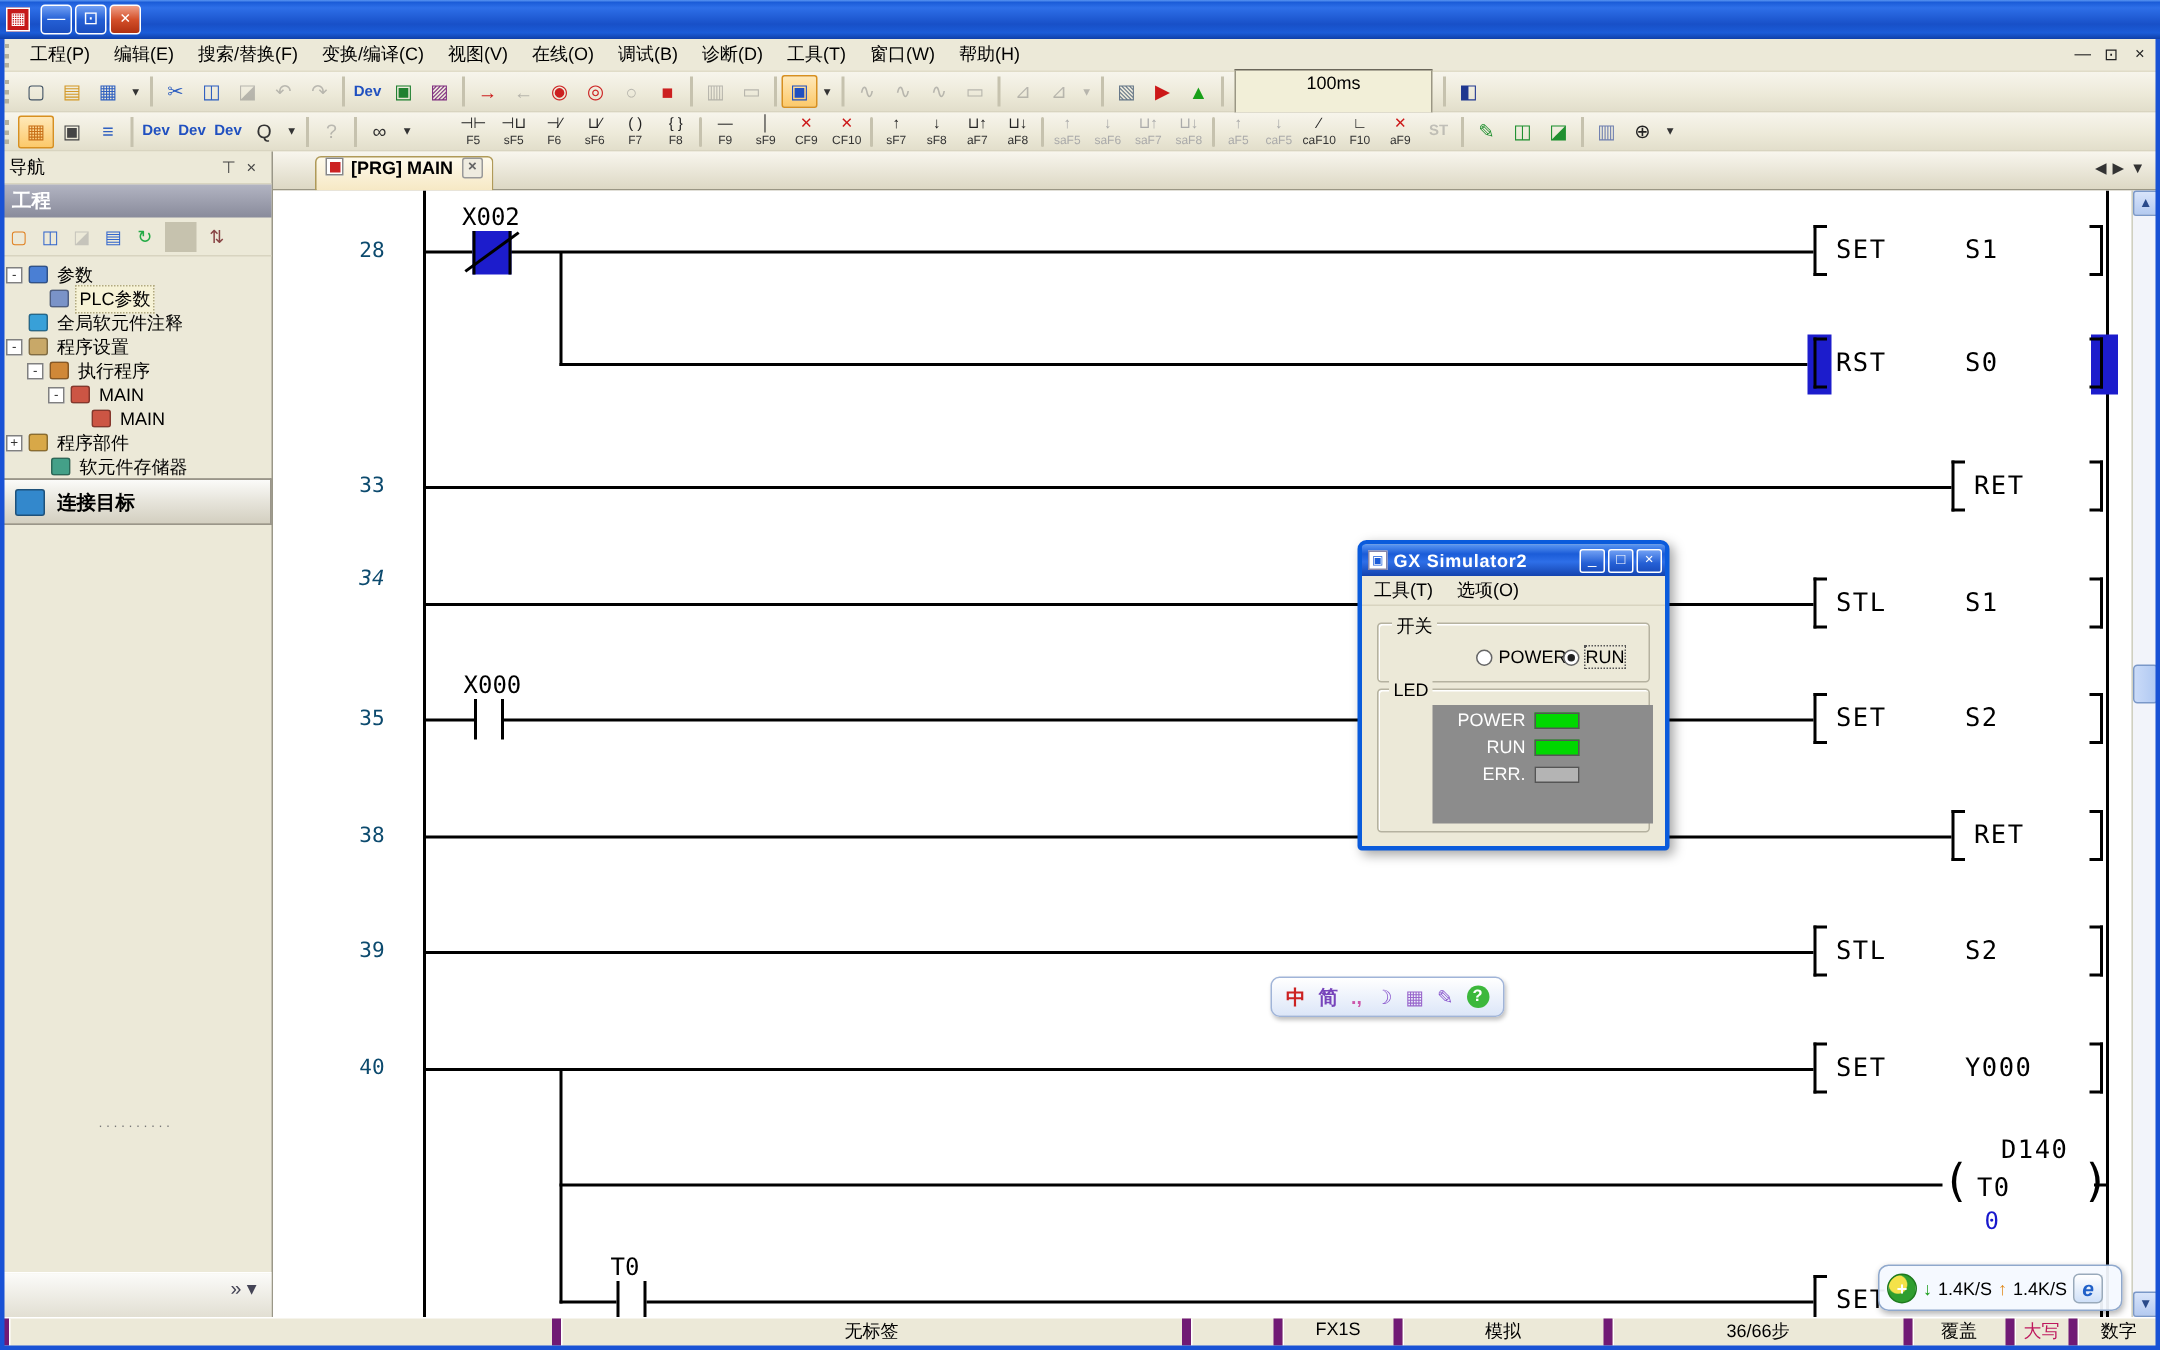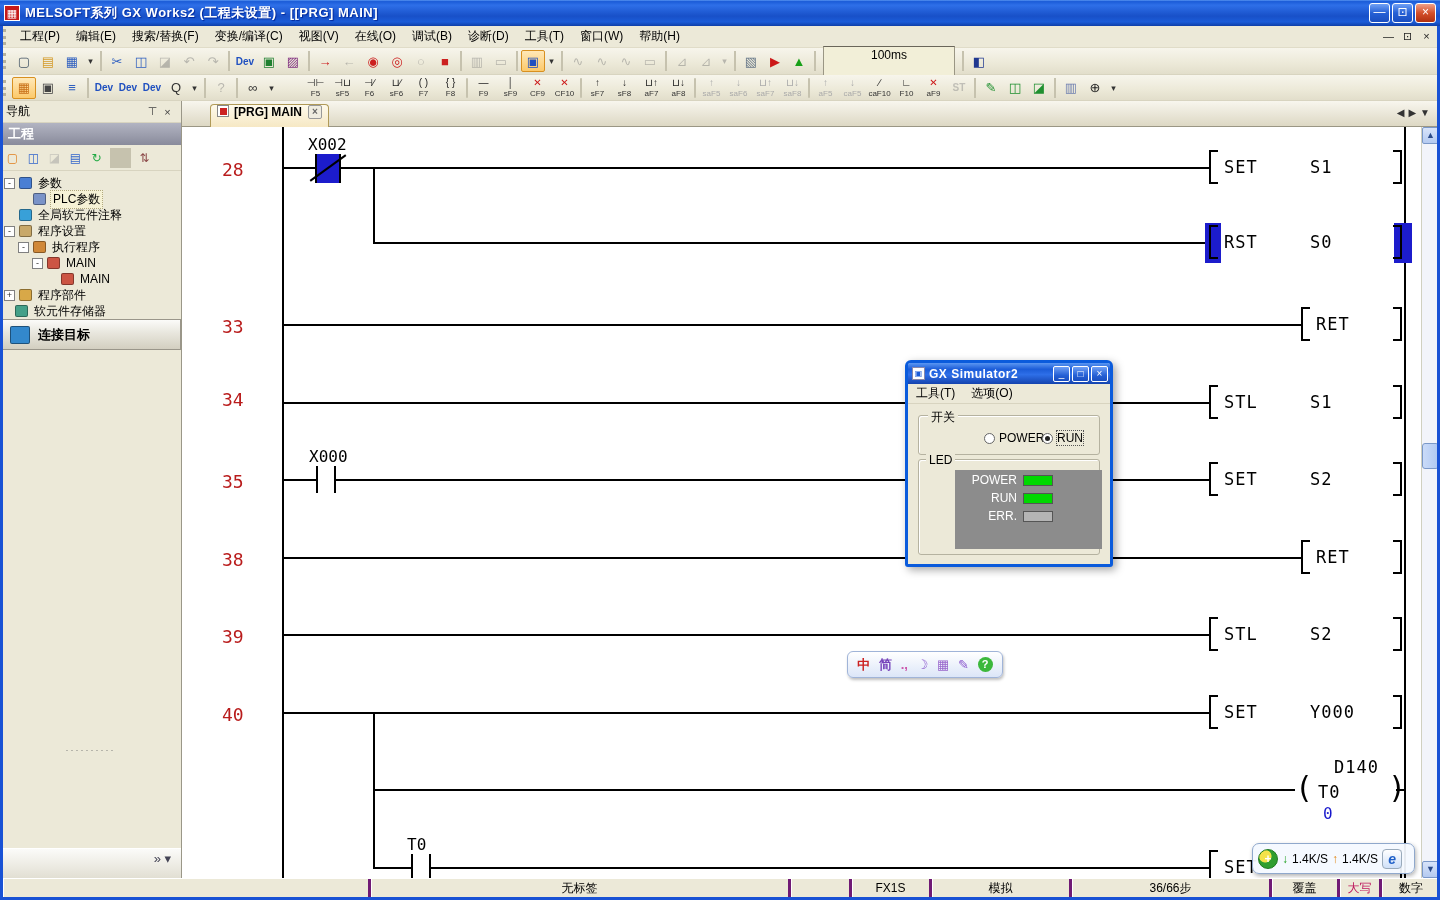--- a/index.html
+++ b/index.html
@@ -81,21 +81,21 @@
   #tab-main .ticon { width:12px; height:12px; background:#fff; border:1px solid #888; margin-right:5px; position:relative; }
   #tab-main .ticon::after { content:""; position:absolute; left:2px; top:2px; width:7px; height:7px; background:#cc2222; }
   #tab-close { width:14px; height:14px; border:1px solid #999; background:#efece0; color:#666; font-size:10px;
     line-height:12px; text-align:center; margin-left:6px; border-radius:2px; }
   #tab-arrows { position:absolute; right:6px; top:6px; font-size:10px; color:#333; letter-spacing:4px; }
 
   #ladder { position:absolute; left:182px; top:127px; width:1239px; height:751px; background:#fff; overflow:hidden;
     font-family:"DejaVu Sans Mono","Liberation Mono",monospace; }
   .hline { position:absolute; height:2px; background:#000; }
   .vline { position:absolute; width:2px; background:#000; }
-  .rownum { position:absolute; left:40px; width:52px; text-align:left; font-size:18px; color:#b91c1c; }
+  .rownum { position:absolute; left:40px; width:52px; text-align:center; font-size:14px; color:#0c4a6e; }
   .clabel { position:absolute; font-size:16px; color:#000; }
   .cbar { position:absolute; width:2px; height:27px; background:#000; }
   .lop { position:absolute; font-size:17px; color:#000; letter-spacing:1px; }
   .lbr { position:absolute; width:9px; height:34px; border:2px solid #000; border-right:none; }
   .rbr { position:absolute; width:9px; height:34px; border:2px solid #000; border-left:none; }
   .bluefill { position:absolute; background:#1c1ccc; }
   .paren { position:absolute; font-size:30px; font-weight:normal; color:#000; line-height:34px; }
   .blueval { color:#1818cc; }
 
   
@@ -145,36 +145,35 @@
   #net-ball { width:20px; height:20px; border-radius:50%; background:radial-gradient(circle at 35% 35%,#f4e24a 0 35%,#2f9e2f 40%);
     border:1px solid #1d7a1d; color:#fff; font-weight:bold; font-size:12px; text-align:center; line-height:18px; }
   .net-down { color:#1d9e1d; font-weight:bold; }
   .net-up { color:#e08818; font-weight:bold; }
   #net-e { width:20px; height:20px; border-radius:4px; background:linear-gradient(180deg,#fff,#cfe0f8); border:1px solid #9ab;
     color:#2060c8; font-style:italic; font-weight:bold; font-size:14px; text-align:center; line-height:18px; }
 
   
   #statusbar { position:absolute; left:0; top:878px; width:1440px; height:19px; background:#ECE9D8;
     display:flex; font-size:12px; border-top:1px solid #fff; }
-  .sb-panel { border-left:3px solid #701a75; box-shadow:1px 0 0 #fff inset; display:flex; align-items:center;
+  .sb-panel { border-left:6px solid #701a75; box-shadow:1px 0 0 #fff inset; display:flex; 
     justify-content:center; white-space:nowrap; overflow:hidden; }
   .sb-panel.grow { flex:1; }
   .sb-panel.dim { color:#be185d; }
 
   
   #frame-left { position:absolute; left:0; top:26px; width:3px; height:874px; background:#1952D5; }
   #frame-right { position:absolute; right:0; top:26px; width:3px; height:874px; background:#1952D5; }
   #frame-bottom { position:absolute; left:0; top:897px; width:1440px; height:3px; background:#1952D5; }
 </style>
 </head>
 <body>
 
 <div id="titlebar">
   <div id="app-icon">▦</div>
-  <div id="title-text">MELSOFT系列 GX Works2 (工程未设置) - [[PRG] MAIN]</div>
   <div class="tbtn">—</div>
   <div class="tbtn">⊡</div>
   <div class="tbtn close">×</div>
 </div>
 
 <div id="menubar">
   <div class="grip"></div>
   <div style="display:flex;">
     <span class="menu-item">工程(P)</span>
       <span class="menu-item">编辑(E)</span>
@@ -585,21 +584,21 @@
       <div class="tree-row" style="padding-left: 46px;">
         <span class="exp"></span>
         <span class="tree-icon" style="background: rgb(204, 85, 68);"></span>
         <span class="tree-label">MAIN</span>
       </div>
       <div class="tree-row" style="padding-left: 4px;">
         <span class="exp">+</span>
         <span class="tree-icon" style="background: rgb(216, 168, 72);"></span>
         <span class="tree-label">程序部件</span>
       </div>
-      <div class="tree-row" style="padding-left: 0; font-family: Liberation Serif, serif;">
+      <div class="tree-row" style="padding-left: 19px; font-family: Liberation Serif, serif;">
         <span class="exp"></span>
         <span class="tree-icon" style="background: rgb(68, 160, 136);"></span>
         <span class="tree-label">软元件存储器</span>
       </div>
   </div>
   <div id="nav-splitter">··········</div>
   <div>
     <div class="side-btn active">
         <span class="side-icon" style="background: rgb(204, 68, 34);"></span>
         <span>工程</span>
@@ -629,21 +628,21 @@
   </div>
 </div>
 
 <div id="ladder">
 
   <div class="vline" style="left:100px;top:0;height:751px;"></div>
   <div class="vline" style="left:1222px;top:0;height:751px;"></div>
 
   <div class="rownum" style="top:32px;">28</div>
   <div class="rownum" style="top:189px;">33</div>
-  <div class="rownum" style="top:262px;">34</div>
+  <div class="rownum" style="top:251px;font-style:italic;">34</div>
   <div class="rownum" style="top:344px;">35</div>
   <div class="rownum" style="top:422px;">38</div>
   <div class="rownum" style="top:499px;">39</div>
   <div class="rownum" style="top:577px;">40</div>
 
   <div class="hline" style="left:101px;top:40px;width:32px;"></div>
   <div class="hline" style="left:157px;top:40px;width:870px;"></div>
   <div class="clabel" style="left:126px;top:8px;">X002</div>
   <div class="bluefill" style="left:133px;top:27px;width:26px;height:29px;"></div>
   <div class="cbar" style="left:133px;top:27px;height:29px;"></div>

